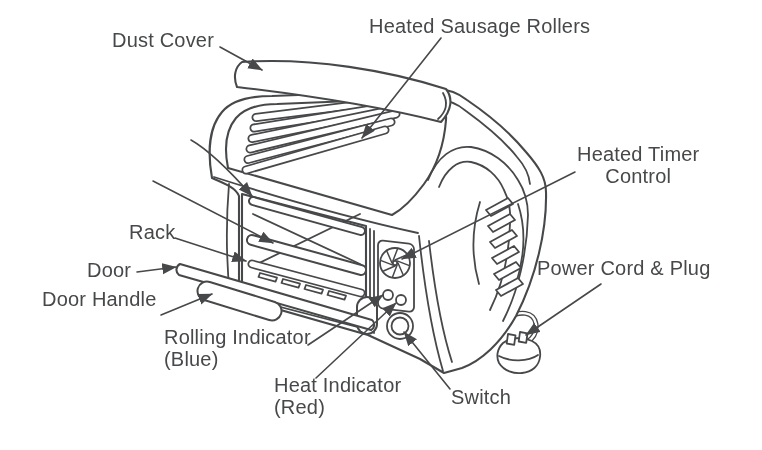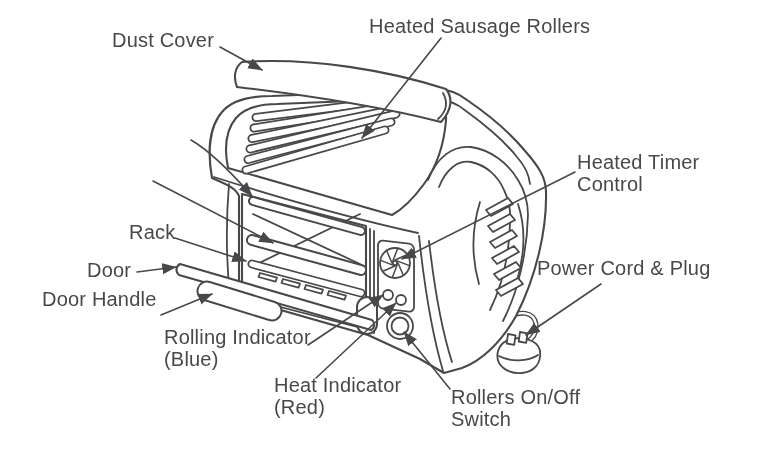--- a/index.html
+++ b/index.html
@@ -200,25 +200,24 @@
   <div class="label" style="left:164px; top:326px;">
     <span>Rolling Indicator</span>
     <span>(Blue)</span>
   </div>
 
   <div class="label" style="left:274px; top:374px;">
     <span>Heat Indicator</span>
     <span>(Red)</span>
   </div>
 
-  <div class="label" style="left:577px; top:151px;">
+  <div class="label" style="left:577px; top:143px;text-align:center;">
     <span>Heated Timer</span>
     <span>Control</span>
   </div>
 
   <div class="label" style="left:537px; top:257px;">Power Cord &amp; Plug</div>
 
   <div class="label" style="left:451px; top:386px;">
-    <span>Rollers On/Off</span>
     <span>Switch</span>
   </div>
 
 </div>
 
 </body></html>

